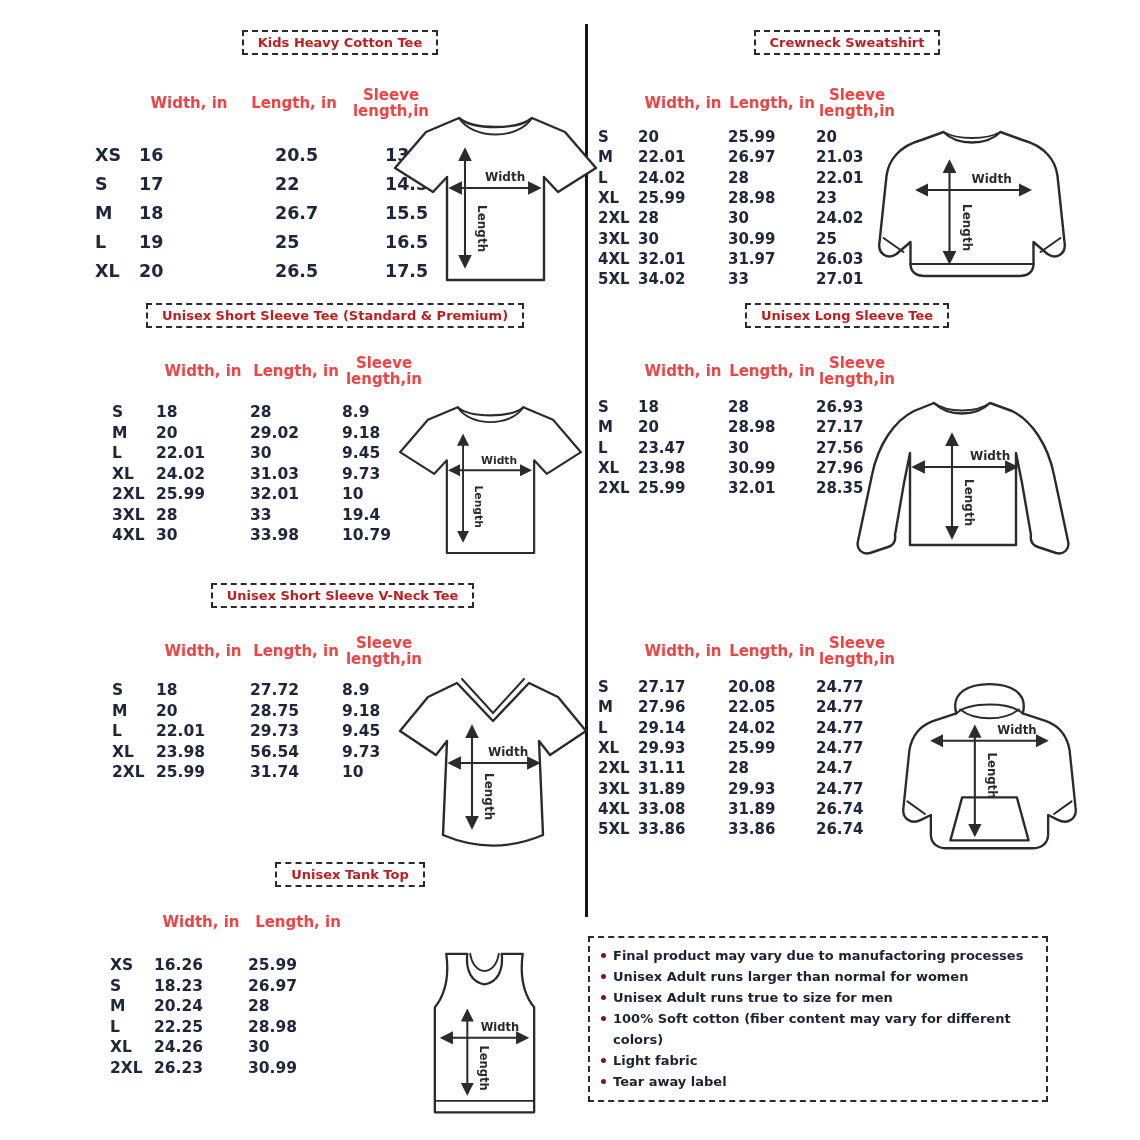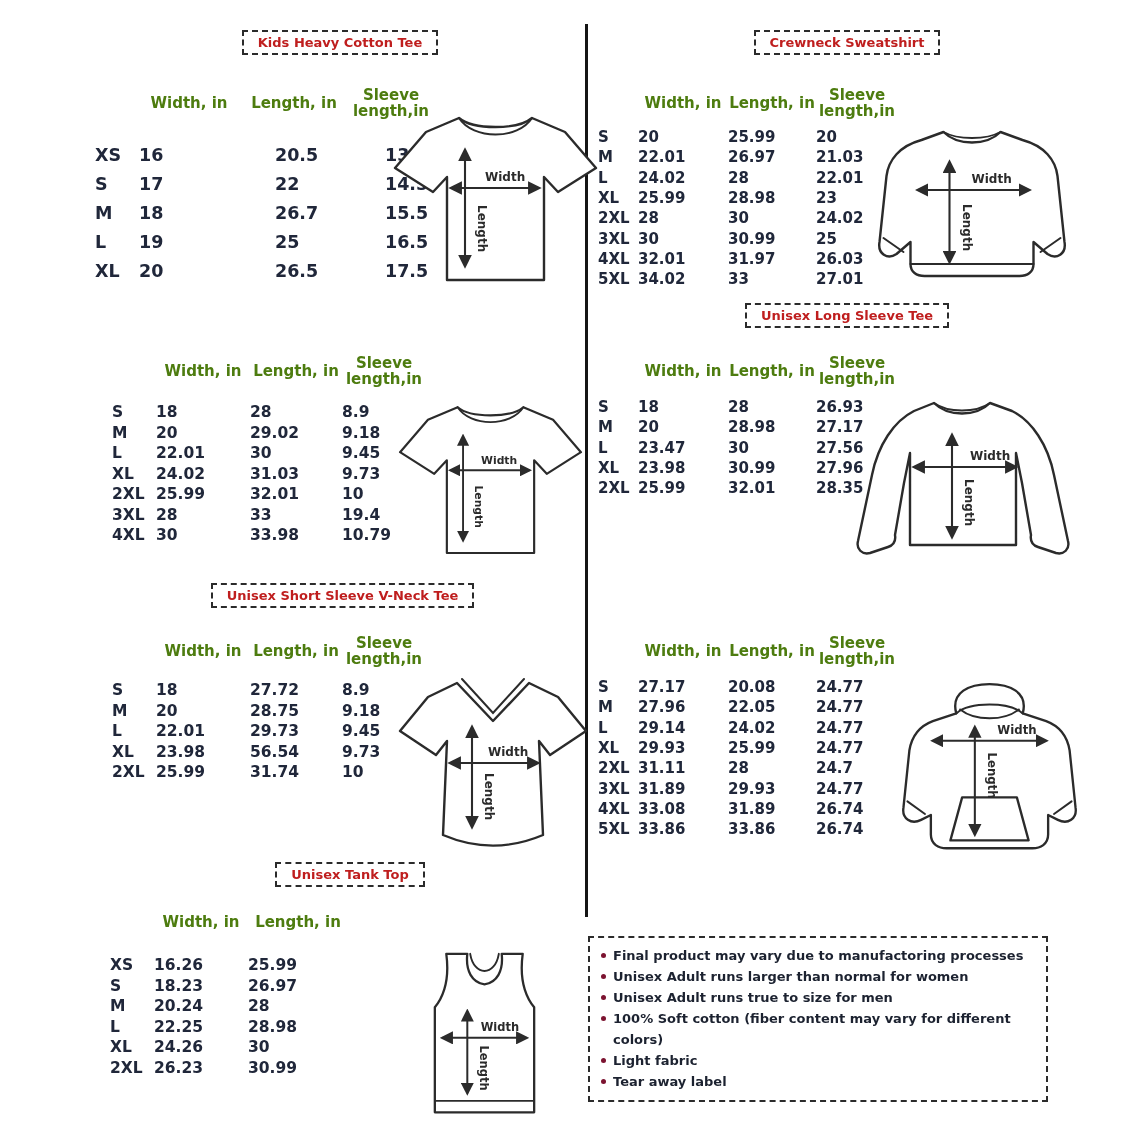--- a/index.html
+++ b/index.html
@@ -2,21 +2,21 @@
 <html><head>
 <meta charset="utf-8">
 <style>
   html,body{margin:0;padding:0;background:#fff;}
   .canvas{position:relative;width:1140px;height:1140px;background:#ffffff;overflow:hidden;
           font-family:"DejaVu Sans",sans-serif;color:#20273a;}
   .titlewrap{position:absolute;text-align:center;}
   .tbox{display:inline-block;border:2px dashed #2b2b2b;padding:3px 14px;background:#fff;
         color:#bf1e1e;font-weight:bold;font-size:13px;white-space:nowrap;}
   .table{position:absolute;}
-  .thead{display:flex;color:#4d7c0f;font-weight:bold;font-size:15px;line-height:1.1;align-items:center;}
+  .thead{display:flex;color:#ef4444;font-weight:bold;font-size:15px;line-height:1.1;align-items:center;}
   .thead .hc{text-align:center;}
   .trow{display:flex;font-weight:bold;color:#20273a;align-items:center;}
   .trow .c{white-space:nowrap;}
   
   .t-kids .thead .h0{width:44px;} .t-kids .thead .h1{width:100px;} .t-kids .thead .h2{width:110px;} .t-kids .thead .h3{width:84px;}
   .t-kids .trow{height:29px;font-size:17.5px;}
   .t-kids .c0{width:44px;} .t-kids .c1{width:100px;} .t-kids .c2{width:110px;margin-left:36px;} .t-kids .c3{width:84px;}
   
   .t-midL .thead .h0{width:44px;} .t-midL .thead .h1{width:94px;} .t-midL .thead .h2{width:92px;} .t-midL .thead .h3{width:84px;}
   .t-midL .trow{height:20.5px;font-size:15.5px;}
@@ -192,20 +192,23 @@
     <path class="ln" d="M84,10 C98,18 127,18 141,10"></path>
     <path class="ln" d="M51,142 L174,142"></path>
     <path class="ln" d="M24,116 L44,130"></path>
     <path class="ln" d="M201,116 L181,130"></path>
     <line class="ar" x1="90" y1="40" x2="90" y2="140" marker-start="url(#ar2)" marker-end="url(#ar2)"></line>
     <line class="ar" x1="58" y1="68" x2="170" y2="68" marker-start="url(#ar2)" marker-end="url(#ar2)"></line>
     <text x="112" y="61">Width</text>
     <text transform="rotate(90 103 82)" x="103" y="82">Length</text>
   </svg>
 
+  <div class="titlewrap" style="left:70px;top:303px;width:530px;">
+    <span class="tbox">Unisex Short Sleeve Tee (Standard &amp; Premium)</span>
+  </div>
   <div class="table t-midL" style="left:112px;top:352px;">
     <div class="thead">
       <div class="hc h0"></div>
       <div class="hc h1">Width, in</div>
       <div class="hc h2">Length, in</div>
       <div class="hc h3">
         <div>Sleeve</div>
         <div>length,in</div>
       </div>
     </div>

